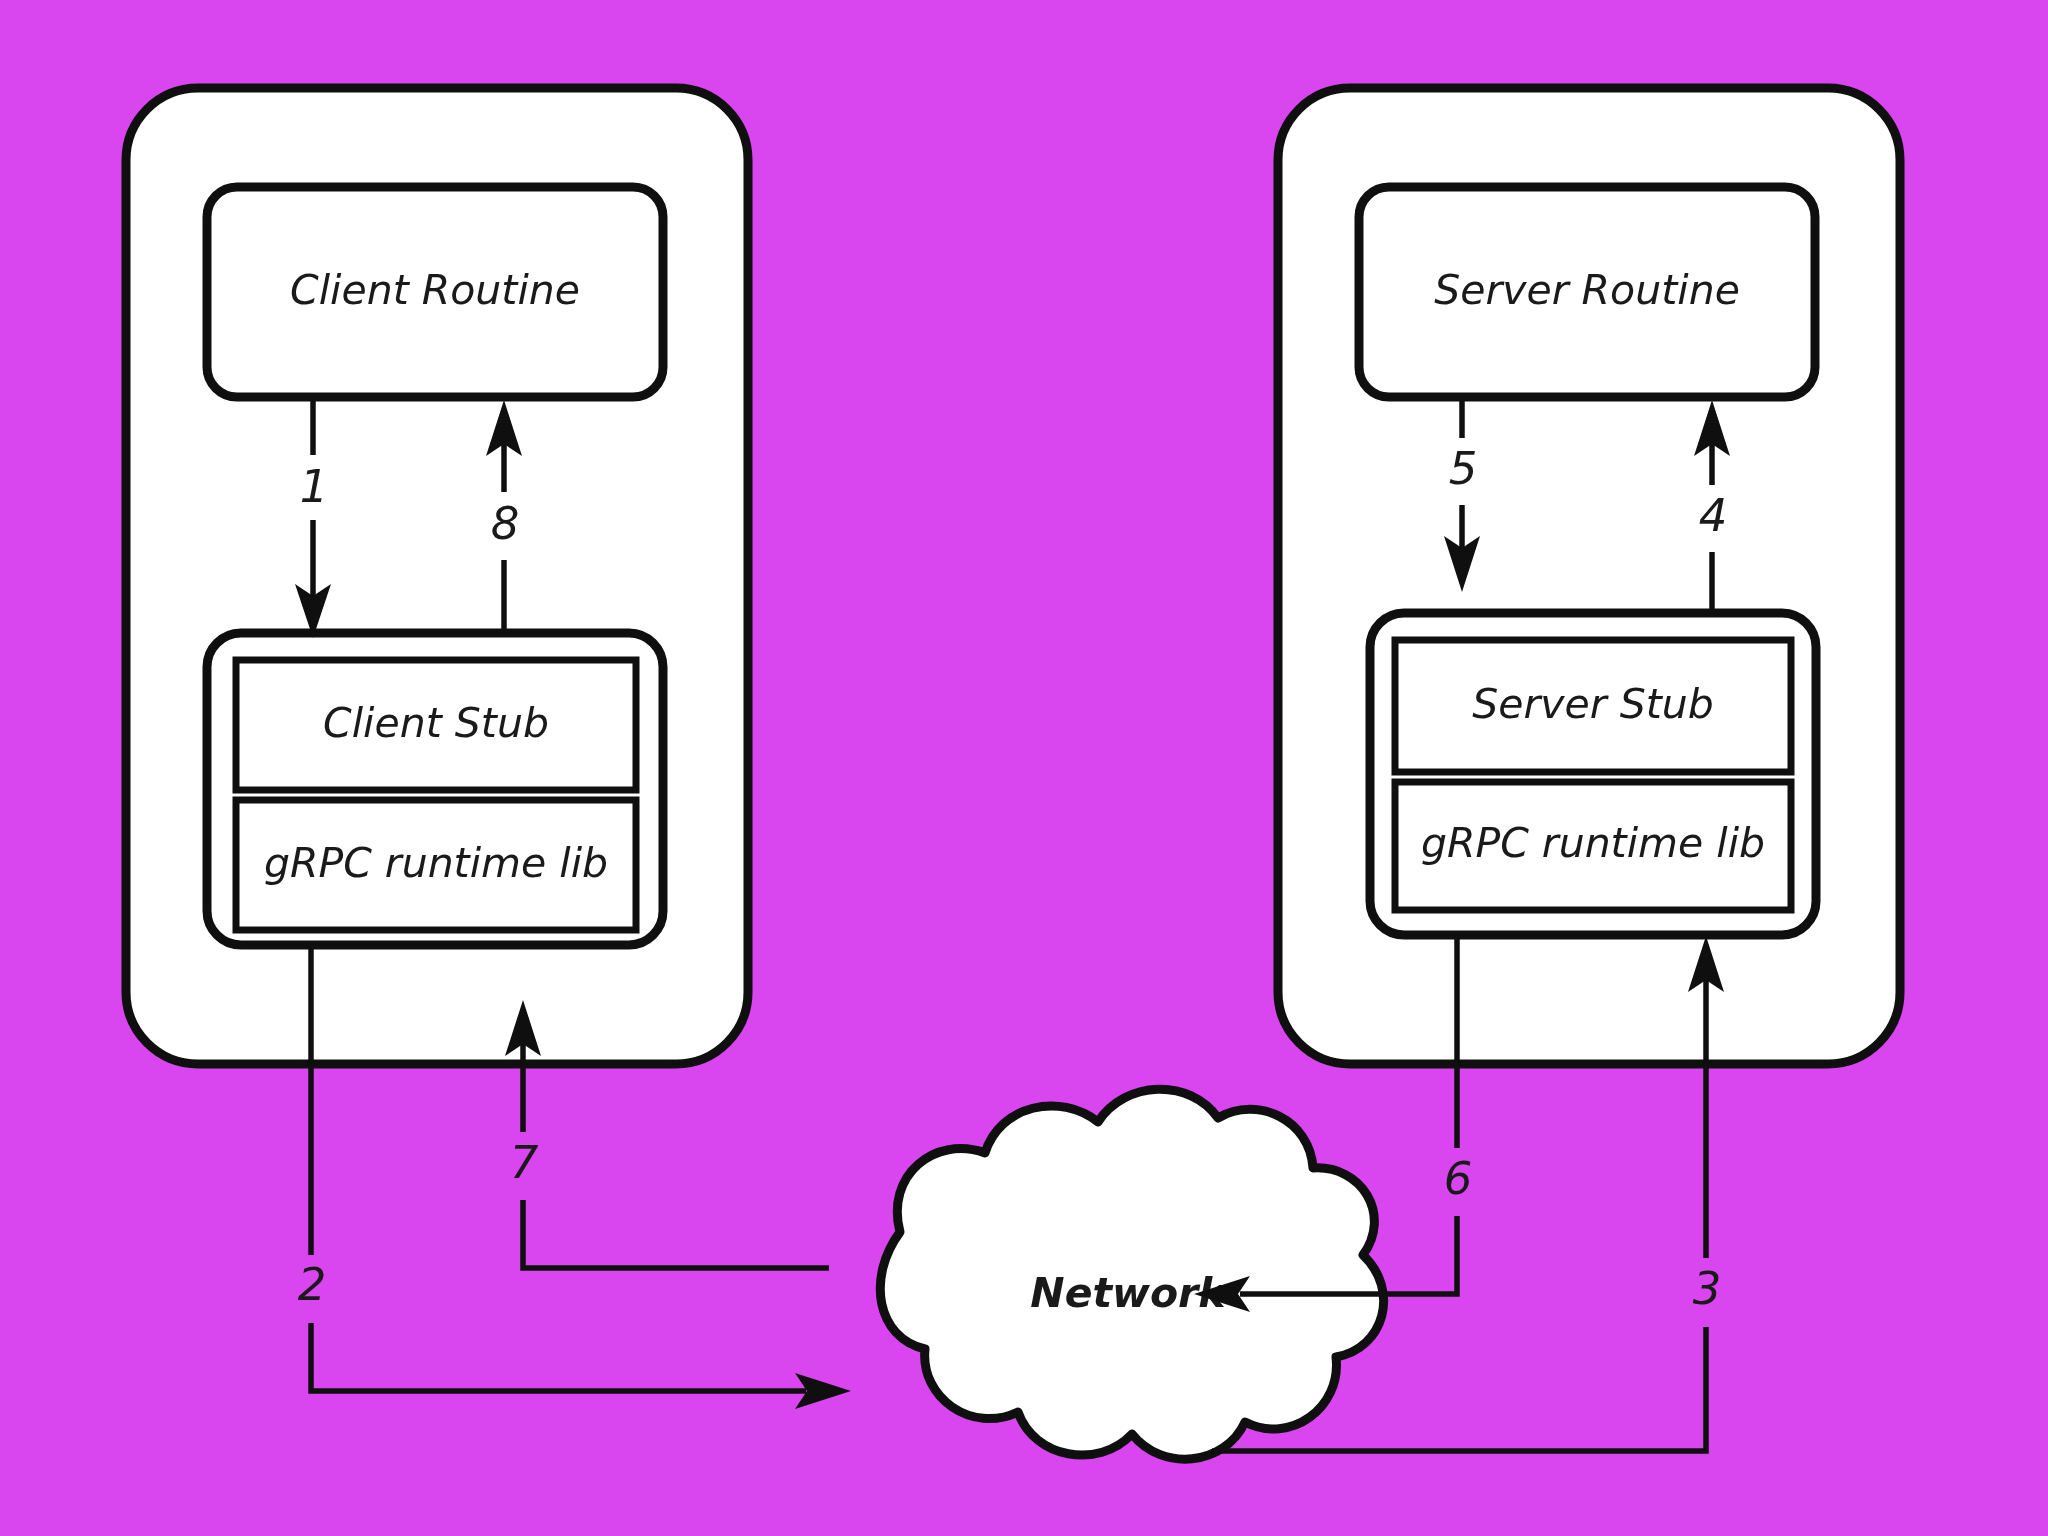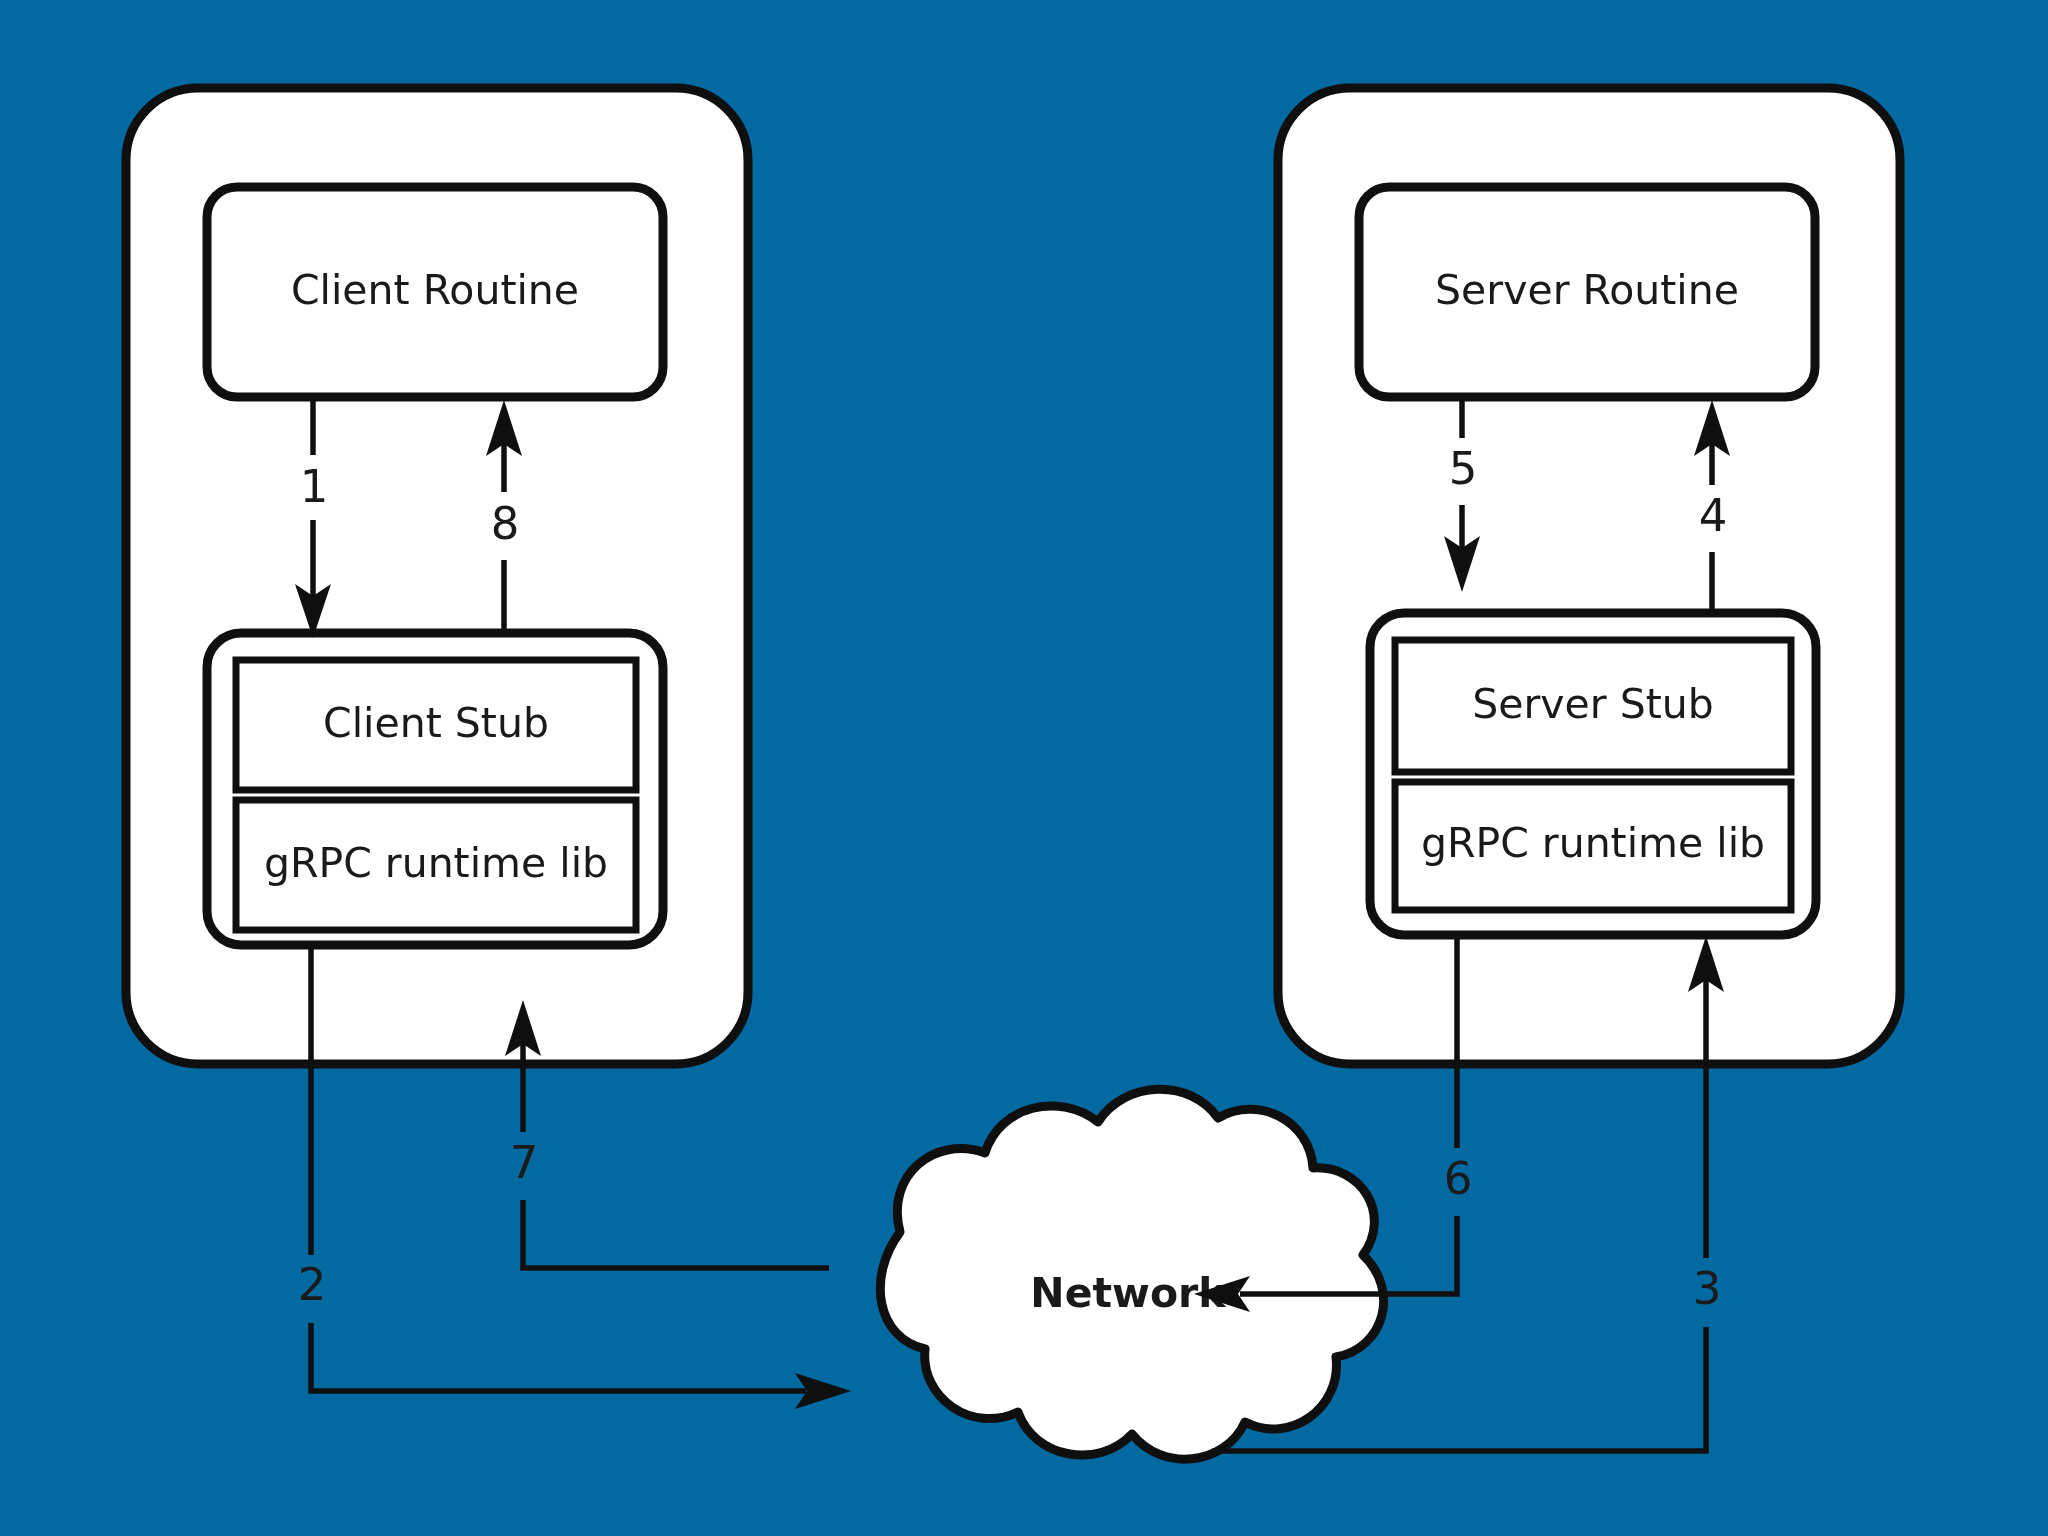--- a/index.html
+++ b/index.html
@@ -10,21 +10,22 @@
   body {
     width: 2048px;
     height: 1536px;
     overflow: hidden;
     font-family: "DejaVu Sans", sans-serif;
   }
   #diagram-root {
     position: relative;
     width: 2048px;
     height: 1536px;
-    background: #0369a1;
+    background: #d946ef;
+    font-style: italic;
   }
   svg#grpc-diagram {
     display: block;
     width: 2048px;
     height: 1536px;
   }
   .shape-stroke {
     fill: #ffffff;
     stroke: #0f0f0f;
     stroke-width: 9;

